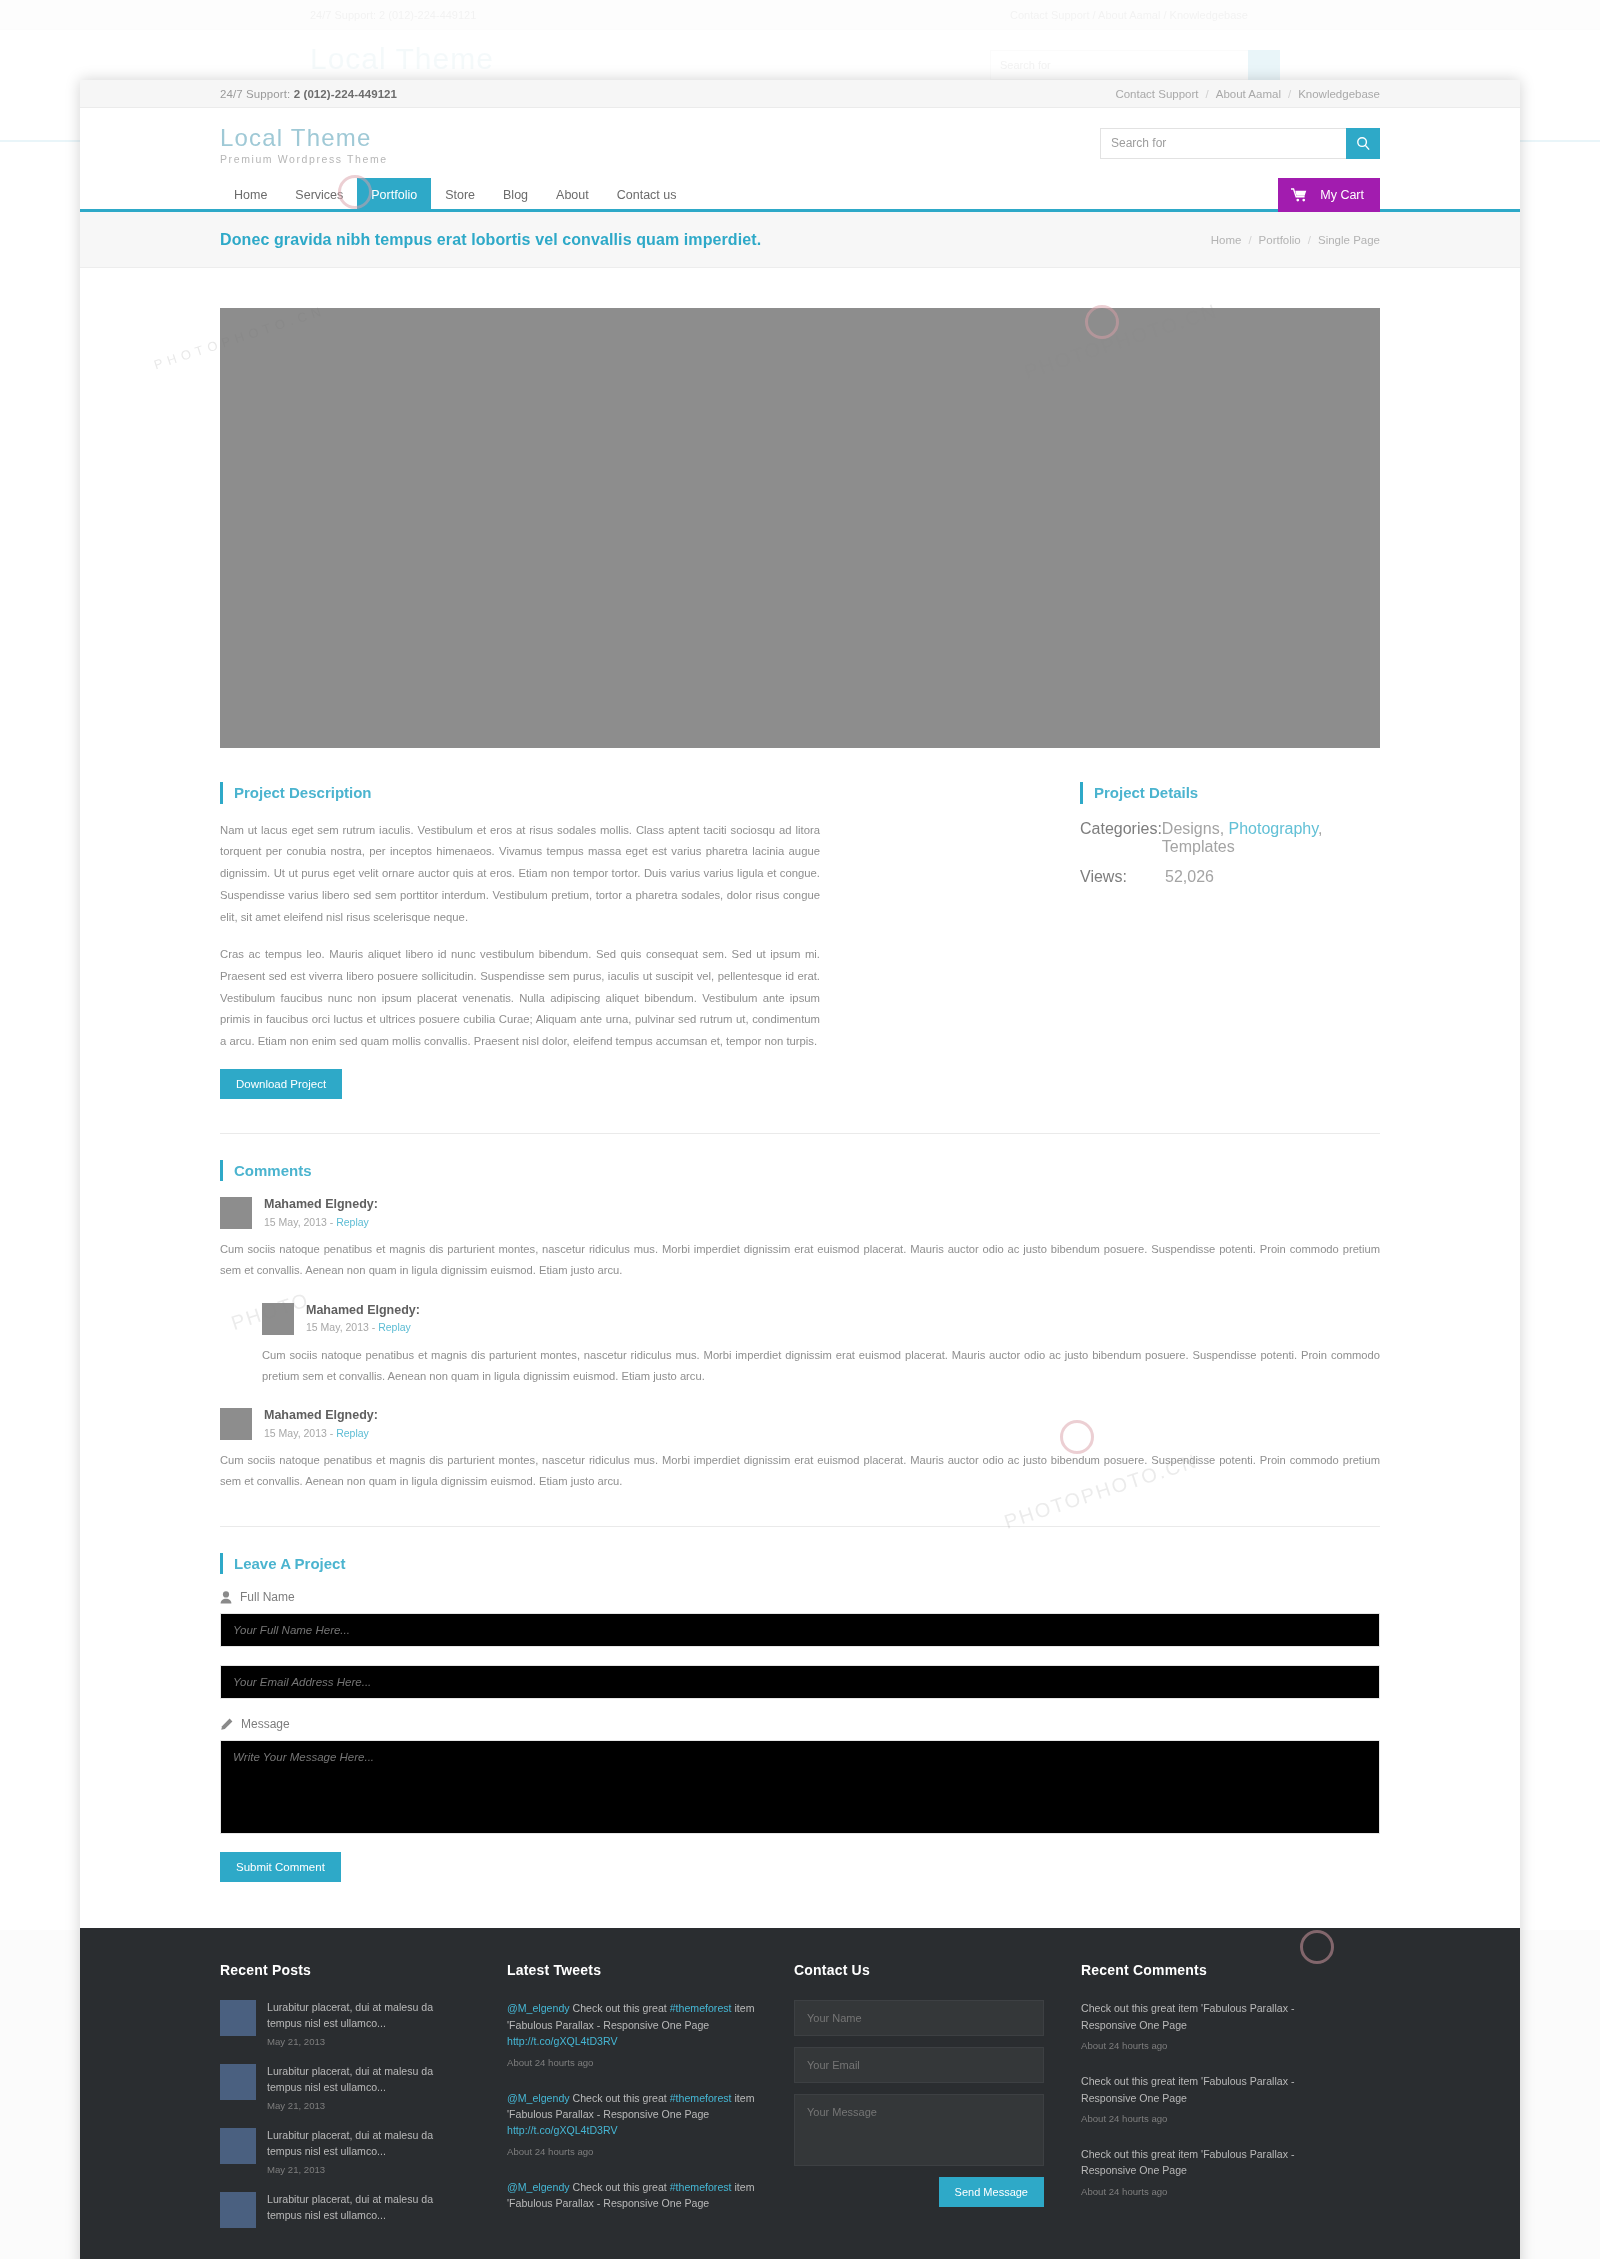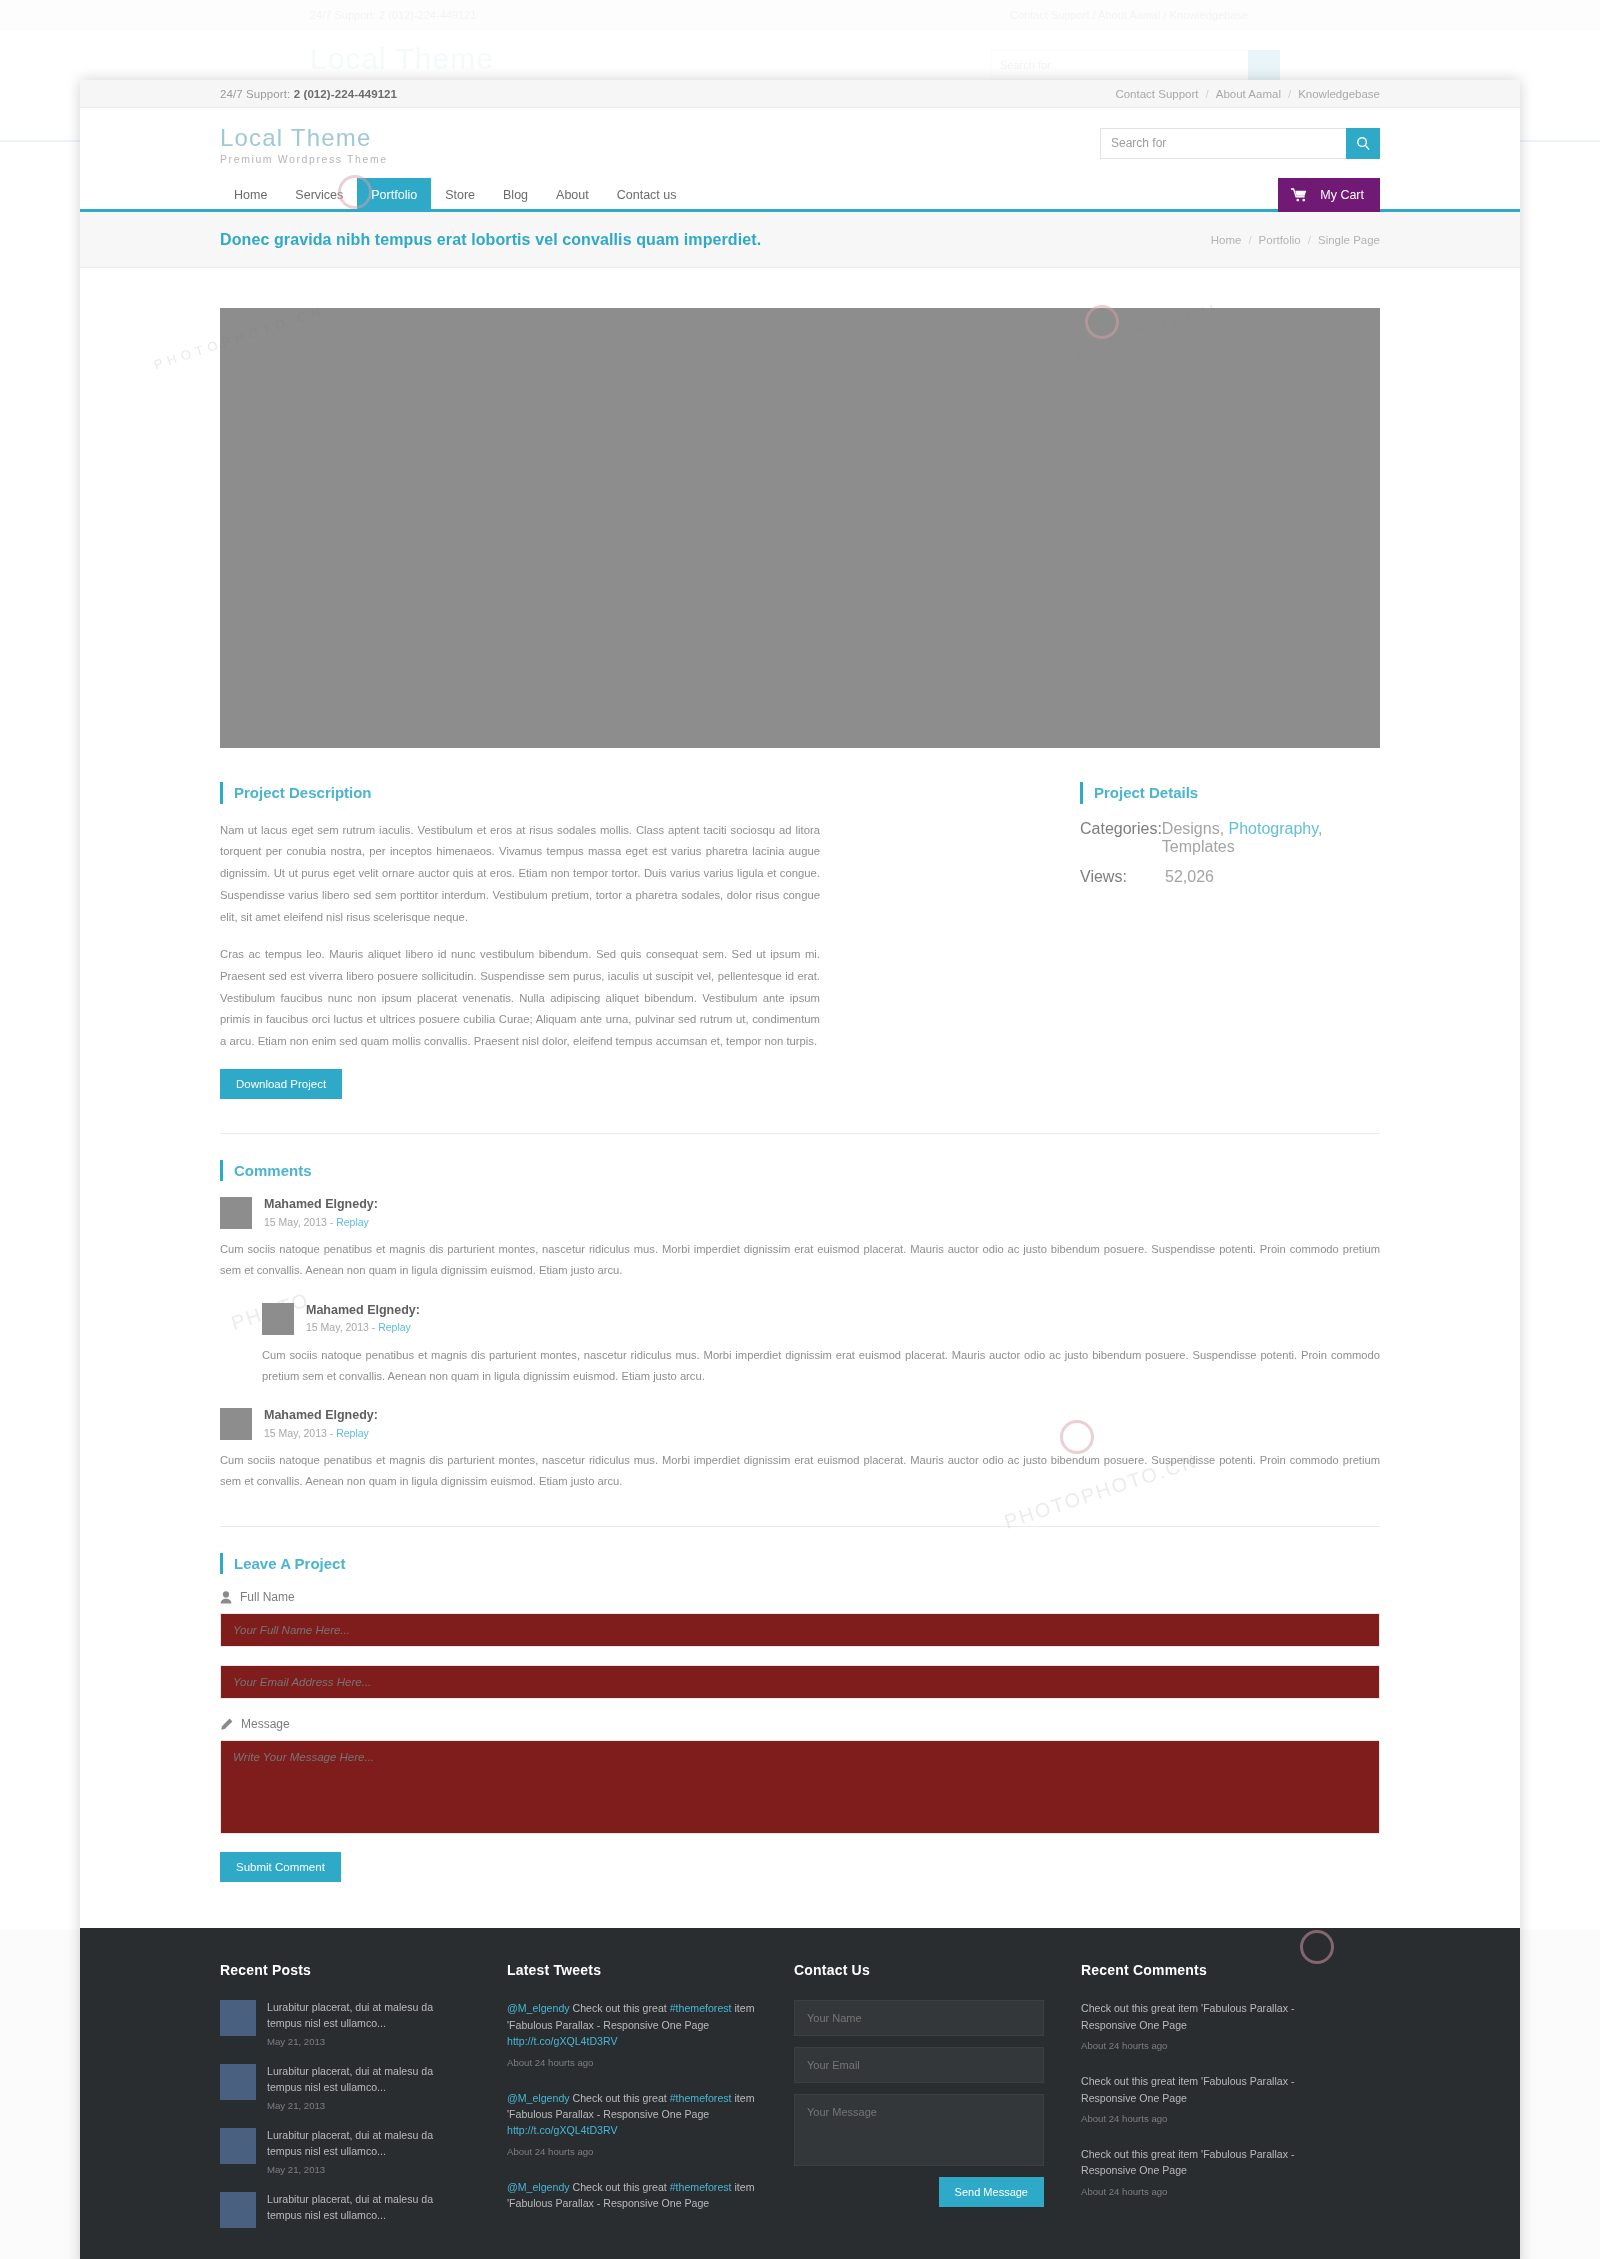--- a/index.html
+++ b/index.html
@@ -68,21 +68,21 @@
   
   .navbar { border-bottom: 3px solid #2ea9c8; background: #fff; height: 34px; }
   .navbar .inner { display: flex; align-items: flex-end; justify-content: space-between; height: 34px; }
   .nav { display: flex; align-items: stretch; height: 34px; }
   .nav a {
     display: flex; align-items: center; padding: 0 14px; height: 34px;
     font-size: 12.5px; color: #6b6b6b; text-decoration: none;
   }
   .nav a.active { background: #2ea9c8; color: #fff; }
   .cart {
-    display: flex; align-items: center; gap: 12px; background: #701a75; color: #fff;
+    display: flex; align-items: center; gap: 12px; background: #a21caf; color: #fff;
     height: 34px; padding: 0 16px 0 13px; font-size: 12.5px; cursor: pointer;
   }
 
   
   .titlebar { background: #f7f7f7; border-bottom: 1px solid #ededed; height: 56px; }
   .titlebar .inner { display: flex; align-items: center; justify-content: space-between; height: 56px; }
   .pagetitle { font-size: 16px; color: #2ea9c8; font-weight: bold; letter-spacing: .1px; }
   .crumb { font-size: 11.5px; color: #b3b3b3; display: flex; gap: 7px; }
   .crumb .sep { color: #d2d2d2; }
 
@@ -123,21 +123,21 @@
   .avatar { width: 32px; height: 32px; background: #8d8d8d; flex: none; }
   .cname { font-size: 12.5px; color: #5f5f5f; font-weight: bold; line-height: 1.25; }
   .cmeta { font-size: 10.5px; color: #a8a8a8; margin-top: 3px; }
   .cmeta a { color: #5cbcd4; text-decoration: none; }
   .ctext { font-size: 11.2px; color: #8f8f8f; line-height: 1.85; text-align: justify; }
   .comment.reply .ctext { margin-left: 0; }
 
   
   .flabel { display: flex; align-items: center; gap: 8px; font-size: 12px; color: #7d7d7d; margin: 0 0 9px; }
   .field {
-    width: 100%; border: 1px solid #e6e6e6; background: #7f1d1d;
+    width: 100%; border: 1px solid #e6e6e6; background: #000000;
     padding: 10px 12px; font-size: 11.5px; font-style: italic; color: #b0b0b0;
     font-family: "Liberation Sans", sans-serif; outline: none; margin-bottom: 18px;
     display: block;
   }
   textarea.field { height: 94px; resize: none; font-style: italic; }
 
   
   .footer { background: #2a2d30; padding: 34px 0 26px; }
   .footer .inner { display: flex; }
   .fcol { width: 250px; margin-right: 37px; }

